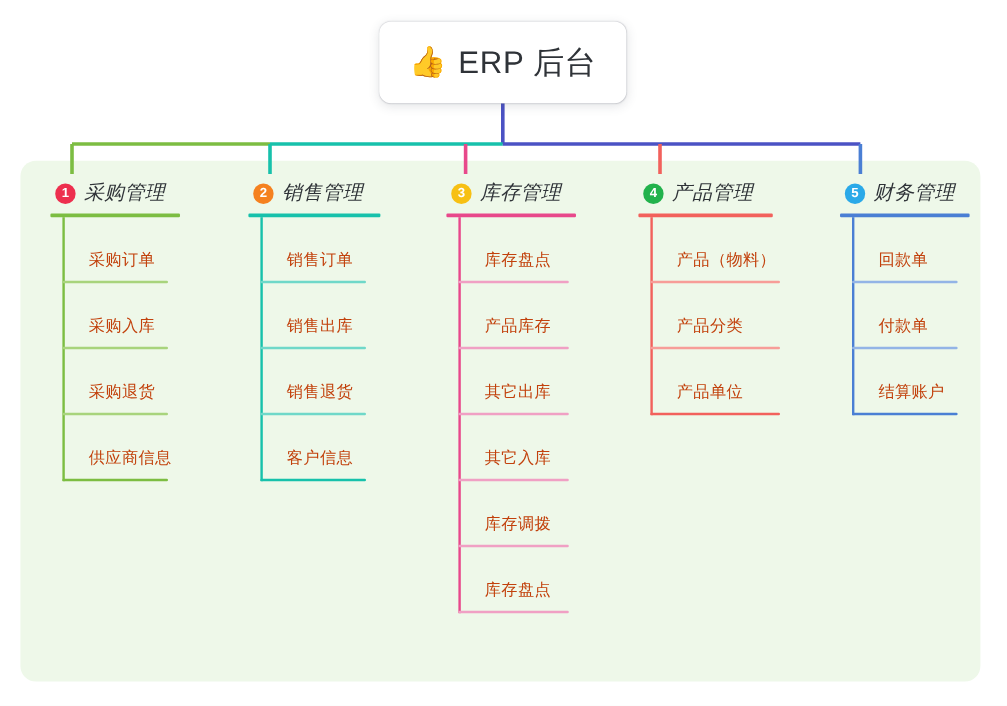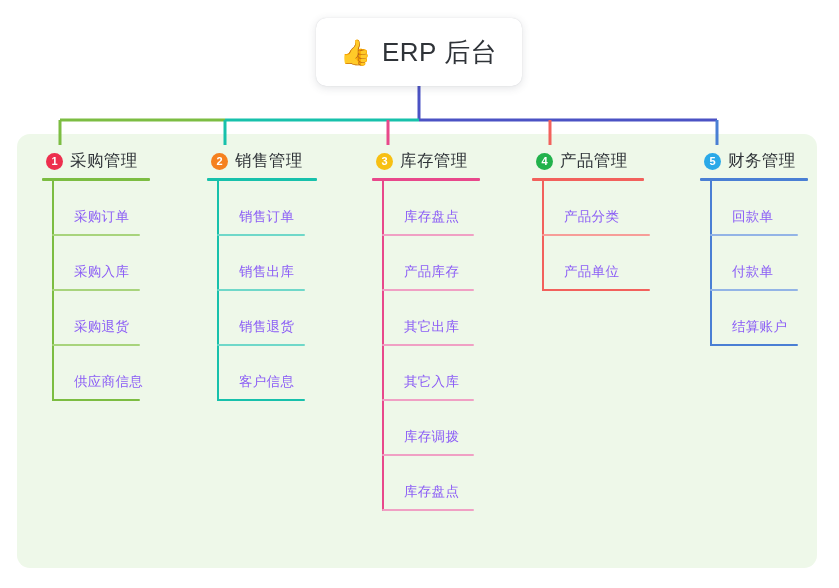--- a/index.html
+++ b/index.html
@@ -91,20 +91,21 @@
     font-size: 11px;
     line-height: 17px;
     text-align: center;
     font-weight: 600;
     flex: 0 0 auto;
   }
   .col-title {
     font-size: 16.5px;
     color: #2f3338;
     letter-spacing: 0.4px;
+    font-style: italic;
   }
   .head-rule {
     height: 3px;
     border-radius: 1px;
     margin-top: 4px;
   }
 
   
   .items {
     position: relative;
@@ -122,21 +123,21 @@
     position: relative;
     height: 55px;
     box-sizing: border-box;
     padding-left: 22px;
   }
   .item-label {
     position: absolute;
     left: 22px;
     bottom: 10px;
     font-size: 13.5px;
-    color: #8b5cf6;
+    color: #c2410c;
     white-space: nowrap;
     letter-spacing: 0.3px;
   }
   .item-rule {
     position: absolute;
     left: 0;
     bottom: 0;
     height: 2px;
     border-radius: 1px;
   }
@@ -254,20 +255,24 @@
       </div>
       <div class="column" style="left: 532px; top: 148px; width: 160px;">
         <div class="col-head">
           <span class="badge" style="background: rgb(34, 178, 76);">4</span>
           <span class="col-title">产品管理</span>
         </div>
         <div class="head-rule" style="width: 112px; background: rgb(242, 97, 92);"></div>
         <div class="items">
           <div class="spine" style="background: rgb(242, 97, 92);"></div>
           <div class="item">
+            <span class="item-label">产品（物料）</span>
+            <div class="item-rule" style="width: 108px; background: rgb(247, 157, 152);"></div>
+          </div>
+          <div class="item">
             <span class="item-label">产品分类</span>
             <div class="item-rule" style="width: 108px; background: rgb(247, 157, 152);"></div>
           </div>
           <div class="item">
             <span class="item-label">产品单位</span>
             <div class="item-rule" style="width: 108px; background: rgb(242, 97, 92);"></div>
           </div>
         </div>
       </div>
       <div class="column" style="left: 700px; top: 148px; width: 150px;">

